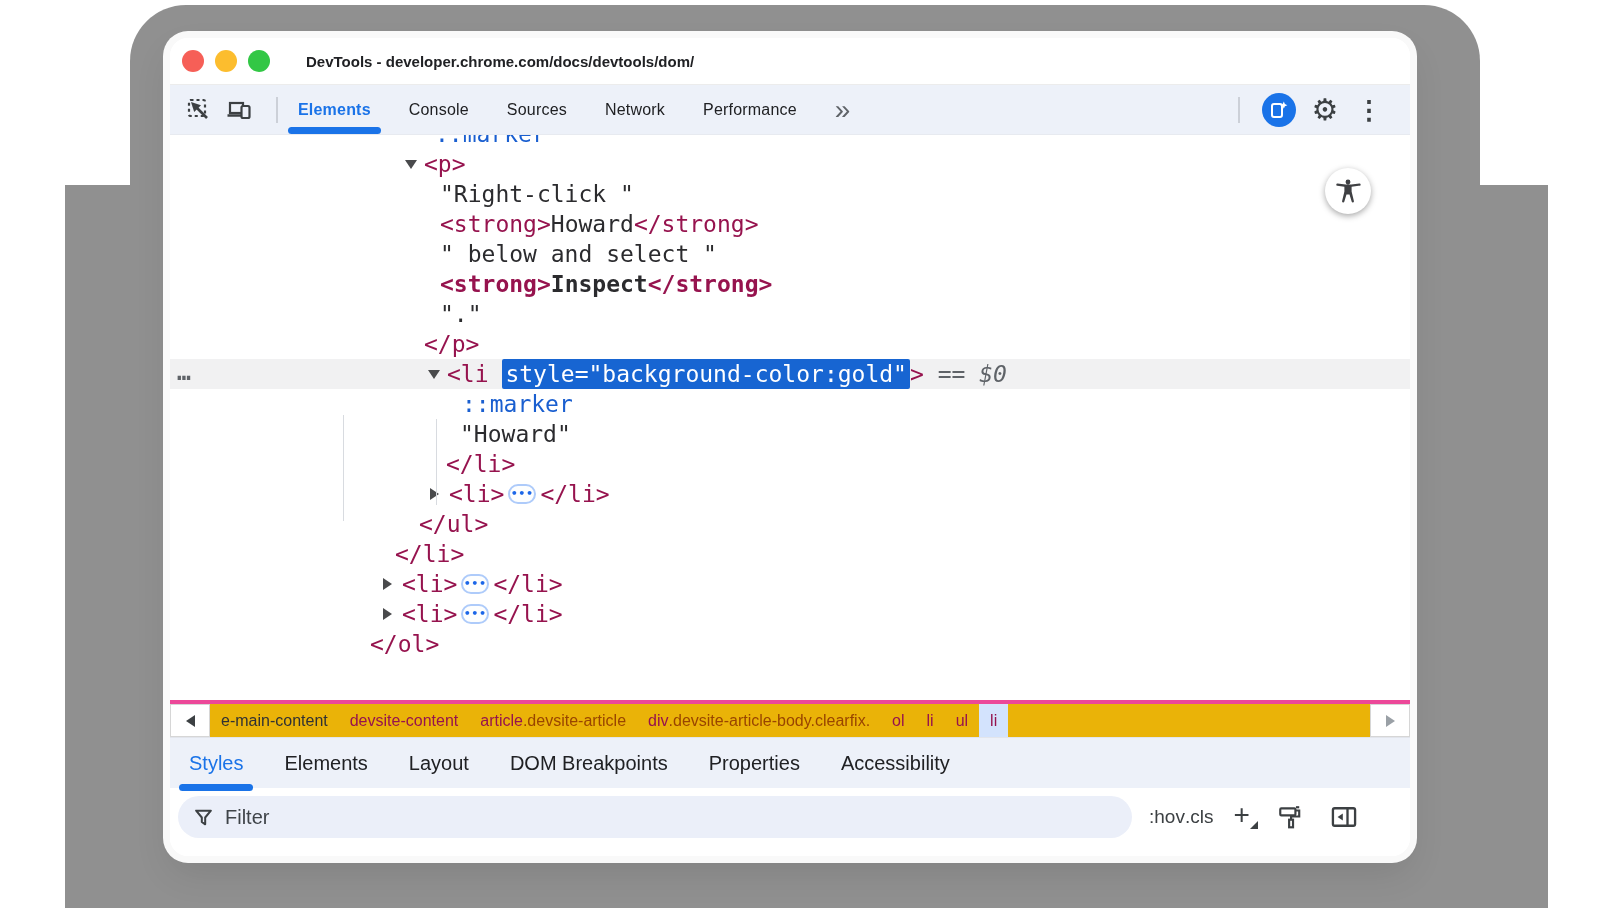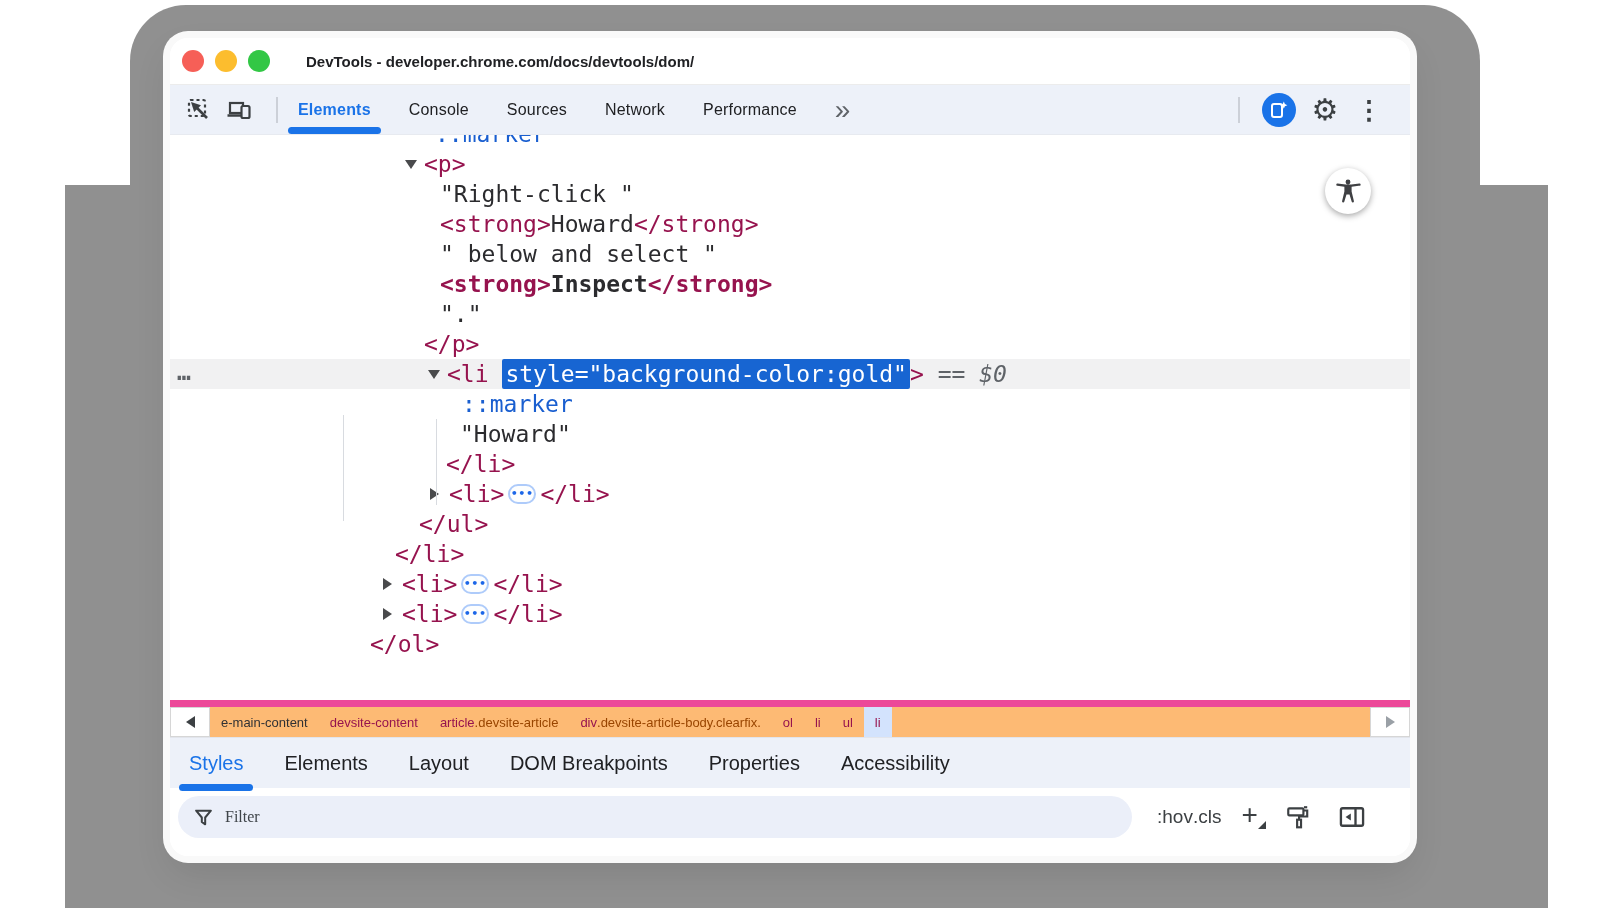--- a/index.html
+++ b/index.html
@@ -63,22 +63,22 @@
   .tok-dollar{color:#5f6368;font-style:italic}
   .pill{display:inline-flex;align-items:center;justify-content:center;height:20px;min-width:28px;
     border:2px solid #aecbfa;border-radius:12px;color:#1b66e8;vertical-align:middle;margin:0 4px;
     position:relative;top:-2px;font-size:11px;font-weight:bold;letter-spacing:1px;background:#fdfefe}
   .guide{position:absolute;width:1px;background:#d8dbe0}
   .a11y{position:absolute;left:1155px;top:33px;width:46px;height:46px;border-radius:50%;
     background:#fff;box-shadow:0 2px 6px rgba(0,0,0,.35);display:flex;align-items:center;
     justify-content:center}
 
   
-  .crumbs{height:37px;display:flex;align-items:stretch;background:#fdba74;border-top:7px solid #ec4899;
-    font-size:13px}
+  .crumbs{height:37px;display:flex;align-items:stretch;background:#eab308;border-top:4px solid #ec4899;
+    font-size:16px}
   .crumb-btn{width:40px;flex:none;display:flex;align-items:center;justify-content:center;
     background:#fff;border:1px solid #d6d6d6}
   .crumb-btn.right{margin-left:auto}
   .tri-l{width:0;height:0;border-right:9px solid #3c4043;border-top:6px solid transparent;
     border-bottom:6px solid transparent}
   .tri-r{width:0;height:0;border-left:9px solid #9aa0a6;border-top:6px solid transparent;
     border-bottom:6px solid transparent}
   .crumb{display:flex;align-items:center;padding:0 11px;white-space:nowrap}
   .crumb.sel{background:#d3e3fd}
   .c-plain{color:#303134}
@@ -91,25 +91,25 @@
   .stab{position:relative;height:100%;display:flex;align-items:center;margin-right:41px;
     color:#202124;white-space:nowrap}
   .stab.sel{color:#1a73e8}
   .stab.sel::after{content:"";position:absolute;left:-10px;right:-10px;bottom:-3px;height:7px;
     border-radius:4px;background:#1a73e8;z-index:2}
 
   
   .filterbar{height:68px;background:#fff;display:flex;align-items:center;padding:0 16px 10px 8px}
   .fpill{flex:none;width:954px;height:42px;border-radius:21px;background:#ebeff9;display:flex;
     align-items:center;padding:0 16px}
-  .finput{flex:1;background:transparent;border:none;outline:none;font-size:16px;color:#b91c1c;
-    font-family:Liberation Serif, serif}
+  .finput{flex:1;background:transparent;border:none;outline:none;font-size:20px;color:#b91c1c;
+    font-family:Liberation Sans, sans-serif}
   .finput::placeholder{color:#3f4449;opacity:1}
   .fctrl{color:#3c4043;font-size:19px;white-space:nowrap}
-  .hov{margin-left:25px}
+  .hov{margin-left:17px}
   .cls{}
   .plus{margin-left:20px;font-size:28px;position:relative;line-height:1;top:-2px}
   .plus::after{content:"";position:absolute;right:-8px;bottom:0;
     border-right:8px solid #3c4043;border-top:8px solid transparent}
   .fic{margin-left:27px;display:flex;align-items:center}
 </style>
 </head>
 <body>
 
 <div class="stage">

